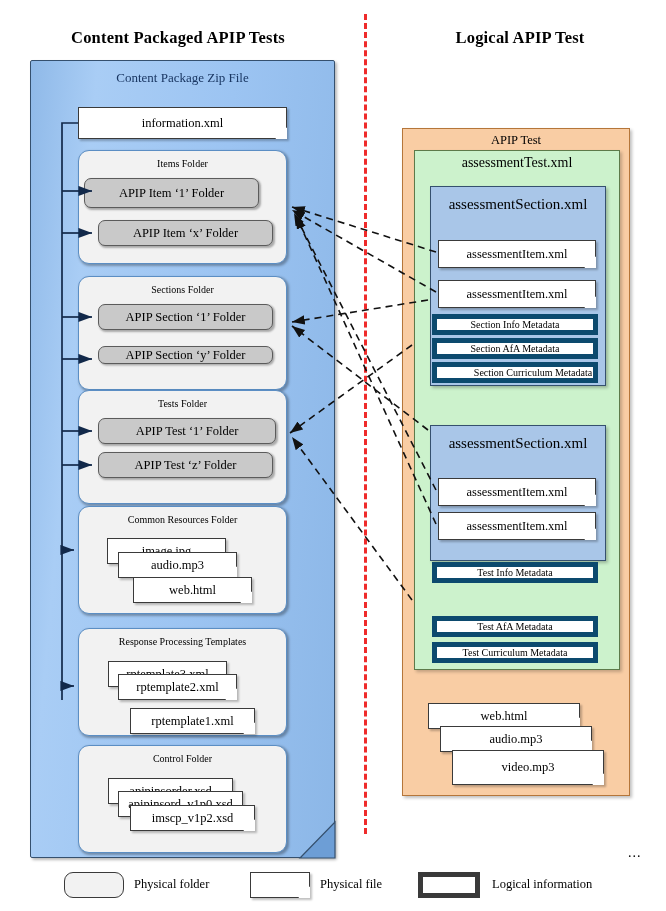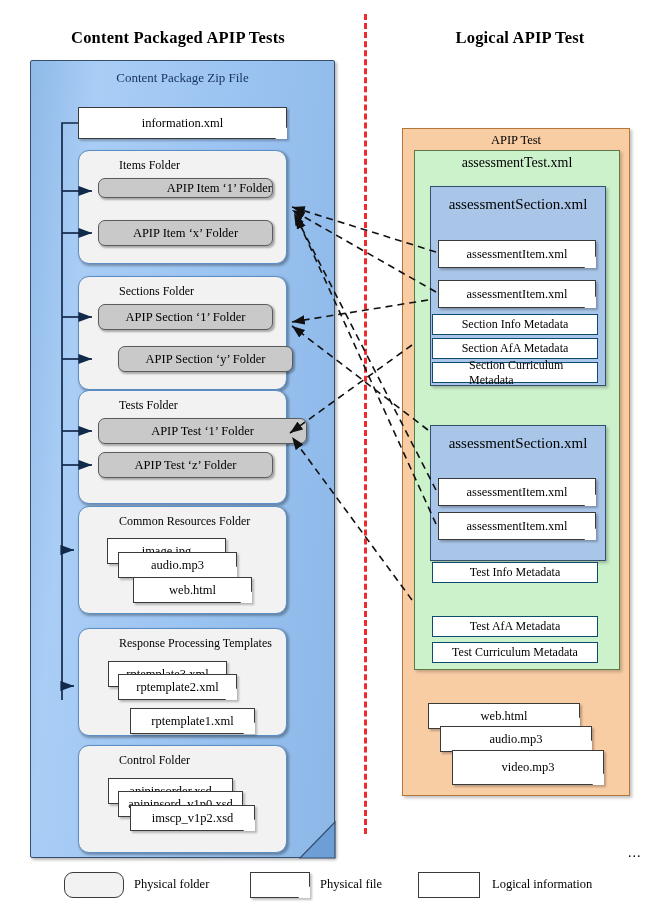--- a/index.html
+++ b/index.html
@@ -17,43 +17,43 @@
   .zip-box{left:30px;top:60px;width:305px;height:798px;
            background:linear-gradient(95deg,#8fb9e8 0%,#a9cdf5 18%,#9cc4f2 55%,#8cb7e7 100%);
            border:1.5px solid #35506e;border-radius:2px;
            box-shadow:2px 2px 3px rgba(0,0,0,.28);}
   .zip-title{left:30px;top:70px;width:305px;text-align:center;
              font-size:13px;color:#1a3763;}
 
   
   .folder{background:#f2f2f2;border:1px solid #5b8ec4;border-radius:11px;
           box-shadow:1.5px 1.5px 2.5px rgba(0,0,0,.30);}
-  .folder-title{width:100%;text-align:left;font-size:12px;padding-top:7px;padding-left:40px;}
+  .folder-title{width:100%;text-align:center;font-size:10px;padding-top:7px;}
 
   .subfolder{background:#c9c9c9;border:1px solid #5b5b5b;border-radius:7px;
              box-shadow:1.5px 1.5px 2px rgba(0,0,0,.30);
              display:flex;align-items:center;justify-content:center;
              font-size:12.5px;}
 
   
   .pfile{background:#ffffff;border:1px solid #3a3a3a;
          display:flex;align-items:center;justify-content:center;
          font-size:12.5px;box-shadow:1.5px 1.5px 2px rgba(0,0,0,.25);}
   .pfile::after{content:"";position:absolute;right:-1px;bottom:-1px;
          width:11px;height:11px;background:#fff;
          border-left:1px solid #3a3a3a;border-top:1px solid #3a3a3a;
          transform:none;
          clip-path:polygon(100% 0,0 100%,100% 100%);}
   .pfile-corner{position:absolute;right:0;bottom:0;width:11px;height:11px;
          background:linear-gradient(225deg,#ffffff 0 50%,transparent 50%);}
 
   
-  .lrect{background:#ffffff;border:1px solid #0c4a6e;
+  .lrect{background:#ffffff;border:5px solid #0c4a6e;
          display:flex;align-items:center;justify-content:center;
-         font-size:12px;}
+         font-size:10px;}
 
   
   .apip-test{left:402px;top:128px;width:228px;height:668px;
              background:#f9cda4;border:1px solid #b5763a;
              box-shadow:2px 2px 3px rgba(0,0,0,.25);}
   .apip-test-title{left:402px;top:133px;width:228px;text-align:center;
              font-size:12.5px;}
 
   .assess-test{left:414px;top:150px;width:206px;height:520px;
              background:#ccf2cc;border:1px solid #5d7a4a;
@@ -90,41 +90,41 @@
 <div class="abs zip-title">Content Package Zip File</div>
 
 <div class="abs pfile" style="left:78px;top:107px;width:209px;height:32px;">
   <span>information.xml</span>
   <span class="pfile-corner"></span>
 </div>
 
 <div class="abs folder" style="left:78px;top:150px;width:209px;height:114px;">
   <div class="folder-title">Items Folder</div>
 </div>
-<div class="abs subfolder" style="left:98px;top:178px;width:175px;height:20px;justify-content:flex-end;">
+<div class="abs subfolder" style="left:84px;top:178px;width:175px;height:30px;">
   <span>APIP Item  ‘1’ Folder</span>
 </div>
 <div class="abs subfolder" style="left:98px;top:220px;width:175px;height:26px;">
   <span>APIP Item  ‘x’ Folder</span>
 </div>
 
 <div class="abs folder" style="left:78px;top:276px;width:209px;height:114px;">
   <div class="folder-title">Sections Folder</div>
 </div>
 <div class="abs subfolder" style="left:98px;top:304px;width:175px;height:26px;">
   <span>APIP Section ‘1’ Folder</span>
 </div>
-<div class="abs subfolder" style="left:98px;top:346px;width:175px;height:26px;margin-left:20px;">
+<div class="abs subfolder" style="left:98px;top:346px;width:175px;height:18px;">
   <span>APIP Section  ‘y’ Folder</span>
 </div>
 
 <div class="abs folder" style="left:78px;top:390px;width:209px;height:114px;">
   <div class="folder-title">Tests Folder</div>
 </div>
-<div class="abs subfolder" style="left:98px;top:418px;width:209px;height:26px;">
+<div class="abs subfolder" style="left:98px;top:418px;width:178px;height:26px;">
   <span>APIP Test ‘1’ Folder</span>
 </div>
 <div class="abs subfolder" style="left:98px;top:452px;width:175px;height:26px;">
   <span>APIP Test  ‘z’ Folder</span>
 </div>
 
 <div class="abs folder" style="left:78px;top:506px;width:209px;height:108px;">
   <div class="folder-title">Common Resources Folder</div>
 </div>
 <div class="abs pfile" style="left:99px;top:538px;width:119px;height:26px;margin-left:8px;">

